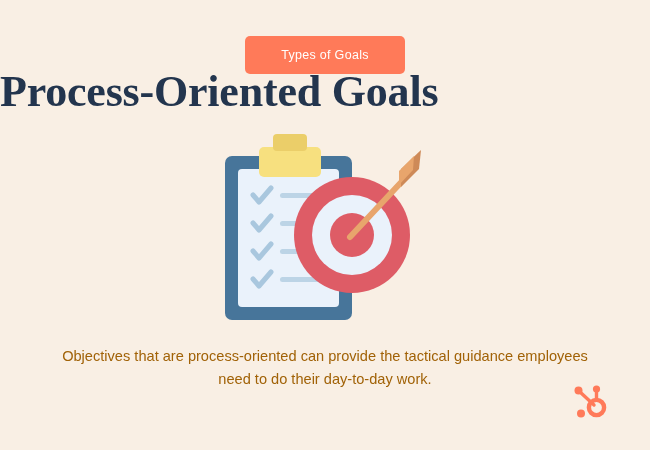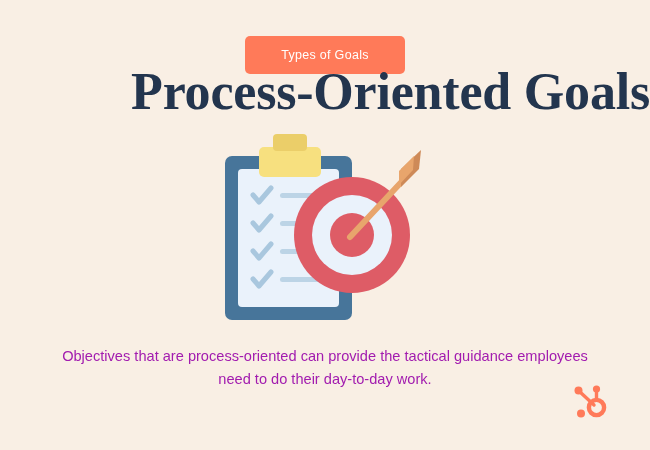--- a/index.html
+++ b/index.html
@@ -41,24 +41,24 @@
     letter-spacing: 0.3px;
     white-space: nowrap;
   }
 
   
   #title {
     position: absolute;
     left: 0;
     top: 70px;
     width: 650px;
-    text-align: right;
+    text-align: left;
     color: #23354E;
     font-family: "Liberation Serif", serif;
-    font-size: 52px;
+    font-size: 44px;
     font-weight: bold;
     letter-spacing: -0.2px;
     line-height: 44px;
     white-space: nowrap;
   }
 
   
   #illustration {
     position: absolute;
     left: 215px;
@@ -67,21 +67,21 @@
     height: 200px;
   }
 
   
   #caption {
     position: absolute;
     left: 60px;
     top: 345px;
     width: 530px;
     text-align: center;
-    color: #a21caf;
+    color: #a16207;
     font-family: "Liberation Sans", sans-serif;
     font-size: 14.6px;
     line-height: 23px;
   }
 
   
   #logo {
     position: absolute;
     left: 568px;
     top: 380px;

